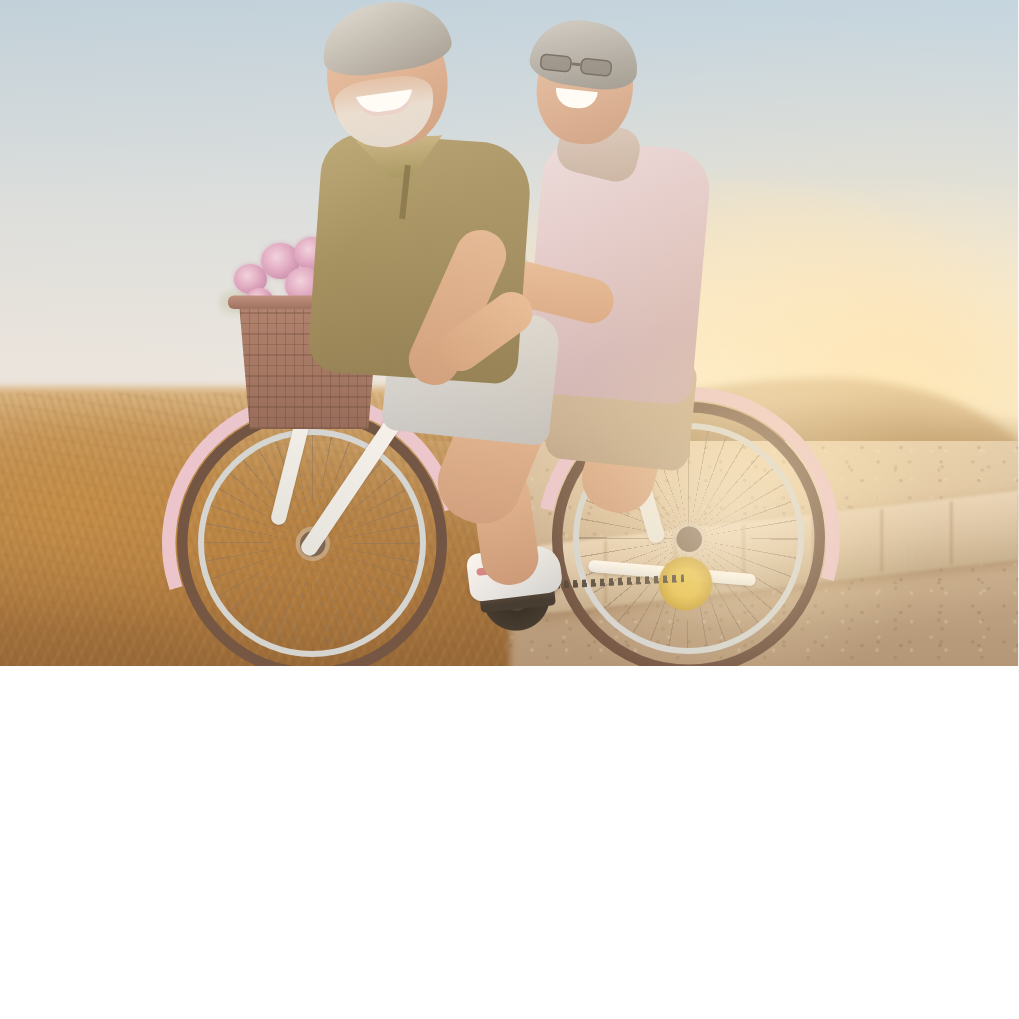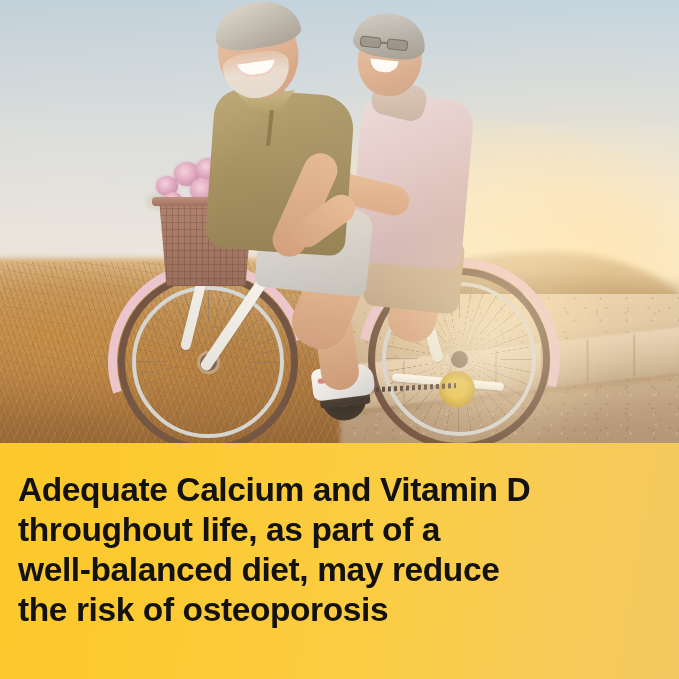--- a/index.html
+++ b/index.html
@@ -713,20 +713,14 @@
       <div class="m-mouth"></div>
       <div class="m-eye l"></div>
       <div class="m-eye r"></div>
       <div class="m-hair"></div>
     </div>
 
     <div class="flare"></div>
     <div class="grade"></div>
   </div>
 
-  <div class="caption">
-    <p class="caption-text">Adequate Calcium and Vitamin D
-throughout life, as part of a
-well-balanced diet, may reduce
-the risk of osteoporosis</p>
-  </div>
 
 </div>
 
 </body></html>

